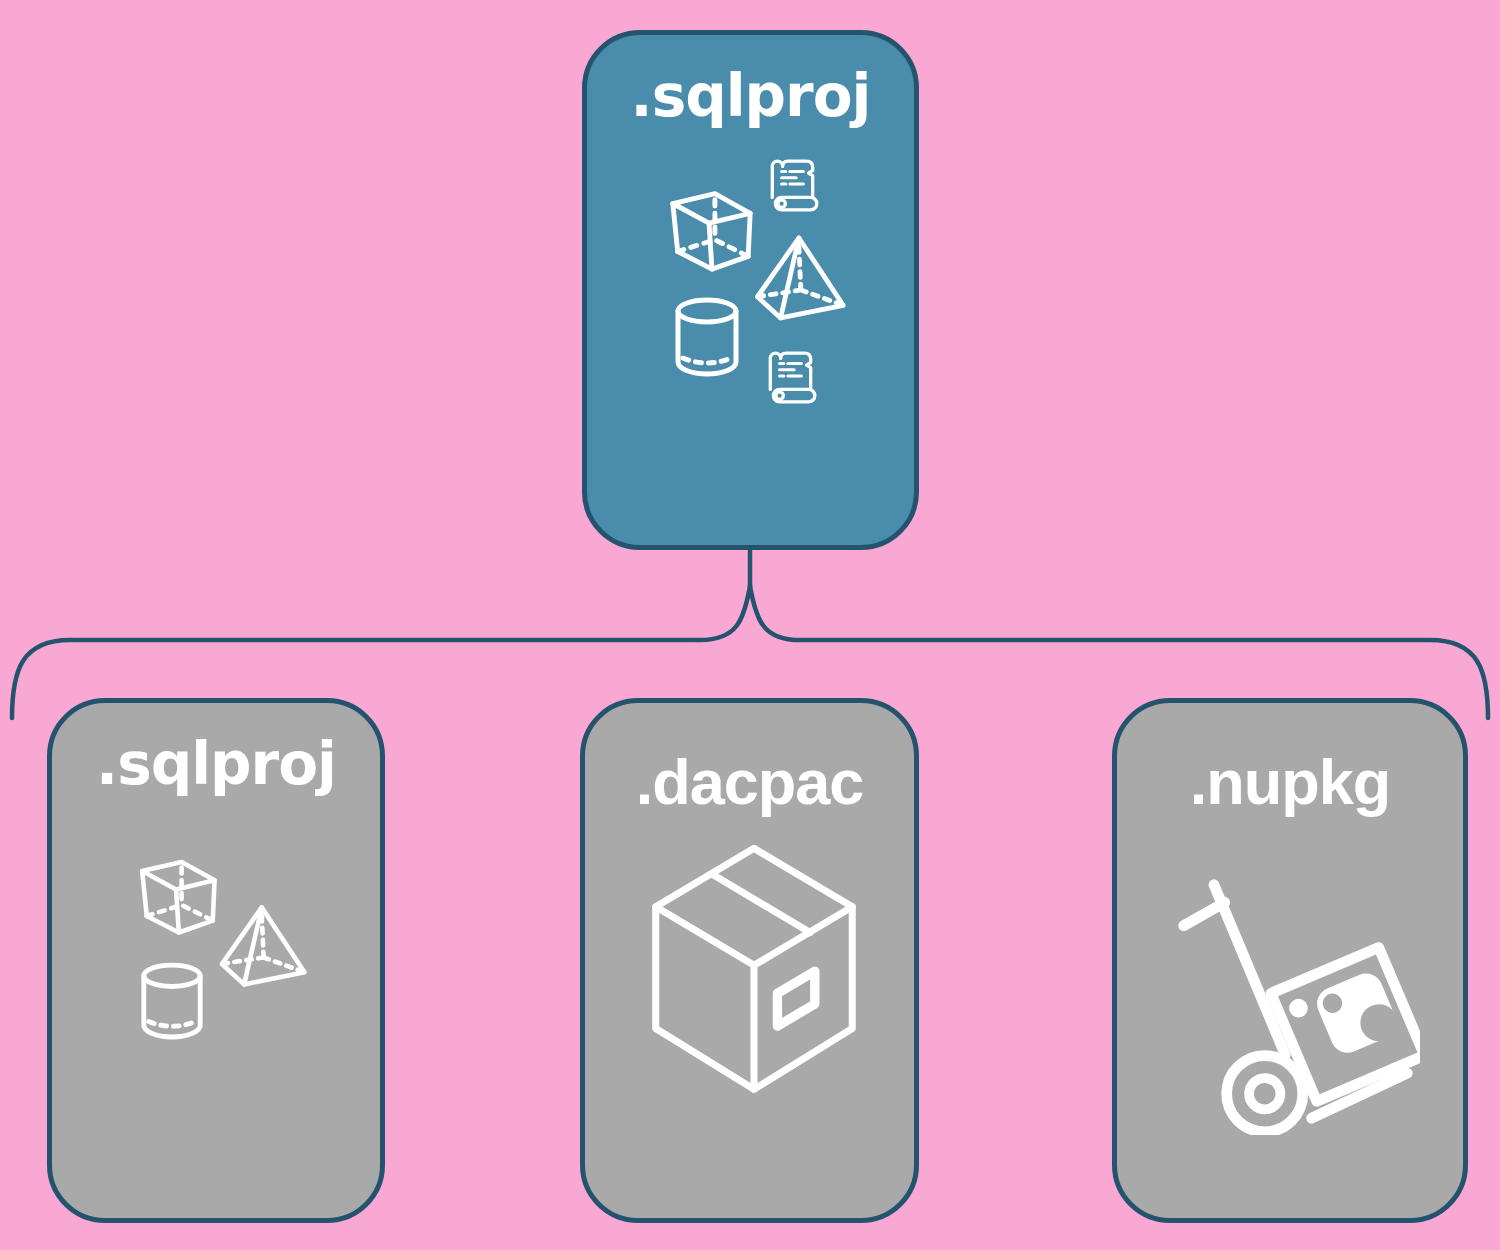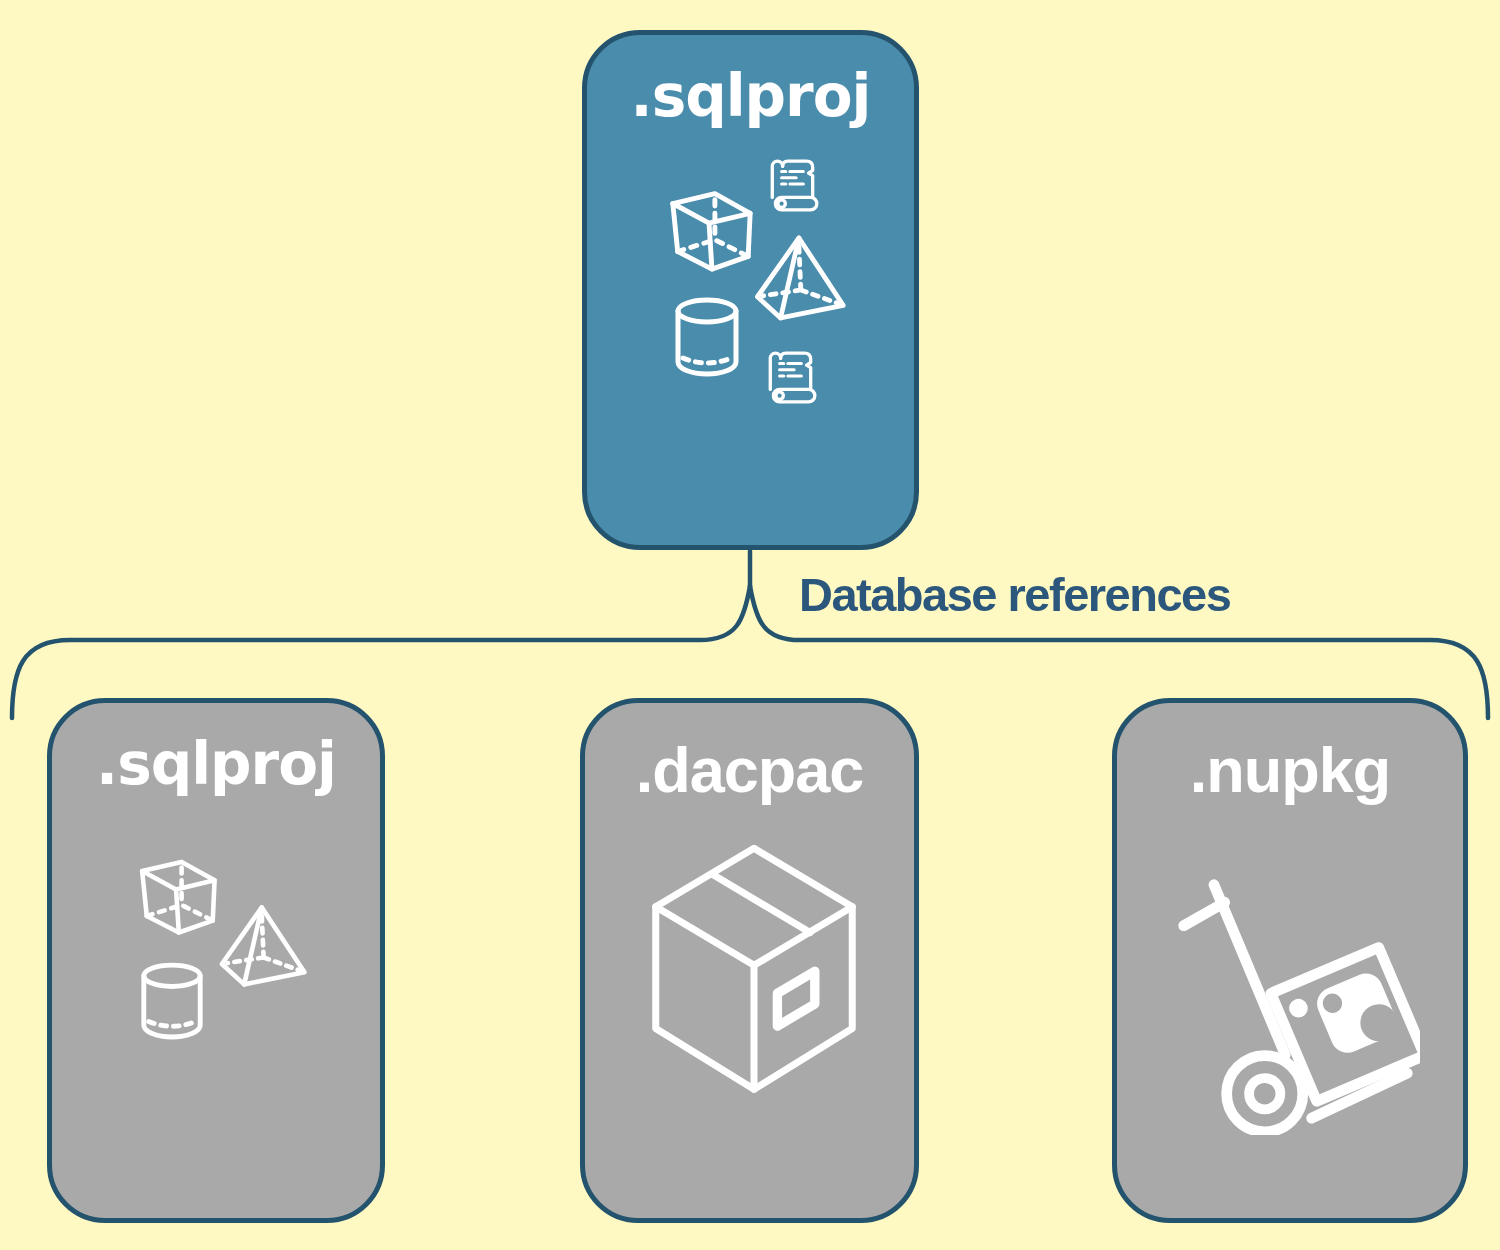--- a/index.html
+++ b/index.html
@@ -1,26 +1,26 @@
 <!DOCTYPE html>
 <html><head>
 <meta charset="utf-8">
 <style>
   html,body{margin:0;padding:0;background:#ffffff;}
-  .canvas{position:relative;width:1500px;height:1250px;background:#fef9c3;overflow:hidden;
+  .canvas{position:relative;width:1500px;height:1250px;background:#f9a8d4;overflow:hidden;
           font-family:"Liberation Sans",sans-serif;}
   .card{position:absolute;box-sizing:border-box;border:5px solid #24536E;border-radius:58px;}
   .card.root{left:582px;top:30px;width:337px;height:520px;background:#4A8CAB;}
   .card.child{top:698px;width:338px;height:525px;background:#A9A9A9;}
   .card.c1{left:47px;}
   .card.c2{left:580px;width:339px;}
   .card.c3{left:1112px;width:356px;}
   .card-title{width:100%;text-align:center;color:#ffffff;font-weight:700;line-height:1;}
   .title-round{font-family:"DejaVu Sans",sans-serif;font-size:58px;letter-spacing:-1px;padding-top:32px;}
-  .title-grot{font-family:"Liberation Sans",sans-serif;font-size:63px;letter-spacing:-1px;padding-top:36px;}
+  .title-grot{font-family:"Liberation Sans",sans-serif;font-size:63px;letter-spacing:-1px;padding-top:48px;}
   .ic{position:absolute;color:#ffffff;}
   .brace{position:absolute;left:0;top:540px;width:1500px;height:200px;}
   .edge-label{position:absolute;left:799px;top:571px;color:#2B577C;font-weight:700;
               font-size:47px;letter-spacing:-1.5px;line-height:1;white-space:nowrap;
               font-family:"Liberation Sans",sans-serif;}
   svg{display:block;}
 </style>
 </head>
 <body>
 
@@ -107,21 +107,20 @@
   </div>
 
   <svg class="brace" viewBox="0 0 1500 200">
     <g fill="none" stroke="#24536E" stroke-width="4.5" stroke-linecap="round">
       <path d="M750 11 L750 46"></path>
       <path d="M12 178 C12 130 22 100 70 100 L700 100 C737 100 744 80 750 46"></path>
       <path d="M750 46 C756 80 763 100 800 100 L1430 100 C1478 100 1488 130 1488 178"></path>
     </g>
   </svg>
 
-  <div class="edge-label">Database references</div>
 
   <div class="card child c1">
     <div class="card-title title-round">.sqlproj</div>
     <svg class="ic" style="left:81px;top:147px;width:88px;height:88px">
         <use href="#icon-cube"></use>
       </svg>
     <svg class="ic" style="left:156px;top:195px;width:102px;height:93px">
         <use href="#icon-pyramid"></use>
       </svg>
     <svg class="ic" style="left:85px;top:258px;width:70px;height:82px">

